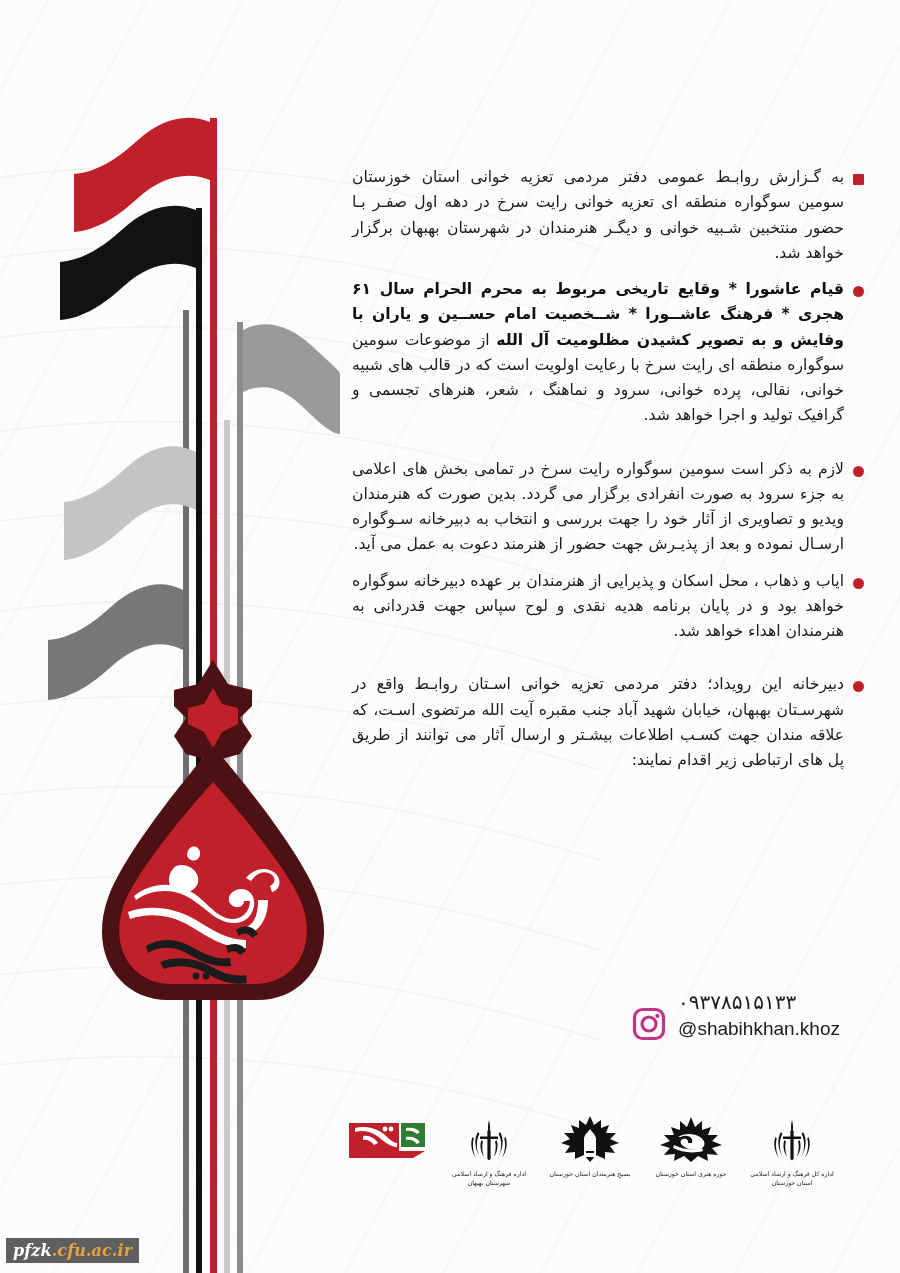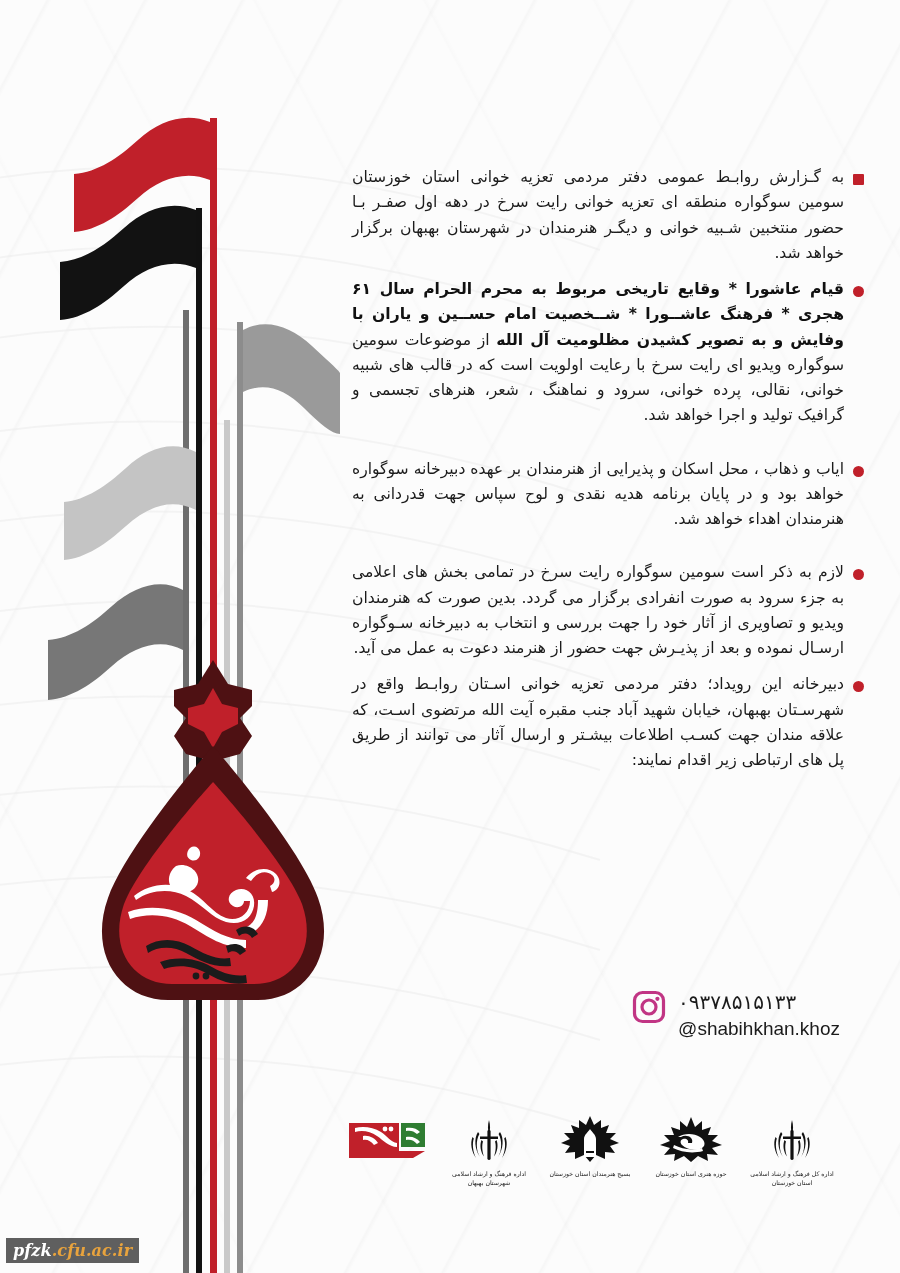--- a/index.html
+++ b/index.html
@@ -121,21 +121,21 @@
   .gap-lg { margin-bottom: 28px; }
 
   
   .contact {
     position: absolute;
     right: 60px;
     top: 990px;
     z-index: 4;
     display: flex;
     flex-direction: row-reverse;
-    align-items: flex-start;
+    align-items: flex-end;
     justify-content: flex-end;
     gap: 12px;
     direction: ltr;
   }
 
   .ig-icon {
     flex: 0 0 auto;
     width: 34px;
     height: 34px;
   }
@@ -375,31 +375,31 @@
 
   <div class="content">
 
     <div class="para">
       <span class="bullet square"></span>
       <p class="ptext">به گـزارش روابـط عمومی دفتر مردمی تعزیه خوانی استان خوزستان سومین سوگواره منطقه ای تعزیه خوانی رایت سرخ در دهه اول صفـر بـا حضور منتخبین شـبیه خوانی و دیگـر هنرمندان در شهرستان بهبهان برگزار خواهد شد.</p>
     </div>
 
     <div class="para gap-lg">
       <span class="bullet"></span>
-      <p class="ptext"><span class="bold">قیام عاشورا * وقایع تاریخی مربوط به محرم الحرام سال ۶۱ هجری * فرهنگ عاشــورا * شــخصیت امام حســین و یاران با وفایش و به تصویر کشیدن مظلومیت آل الله</span><span> از موضوعات سومین سوگواره ویدیو ای رایت سرخ با رعایت اولویت است که در قالب های شبیه خوانی، نقالی، پرده خوانی، سرود و نماهنگ ، شعر، هنرهای تجسمی و گرافیک تولید و اجرا خواهد شد.</span></p>
+      <p class="ptext"><span class="bold">قیام عاشورا * وقایع تاریخی مربوط به محرم الحرام سال ۶۱ هجری * فرهنگ عاشــورا * شــخصیت امام حســین و یاران با وفایش و به تصویر کشیدن مظلومیت آل الله</span><span> از موضوعات سومین سوگواره منطقه ای رایت سرخ با رعایت اولویت است که در قالب های شبیه خوانی، نقالی، پرده خوانی، سرود و نماهنگ ، شعر، هنرهای تجسمی و گرافیک تولید و اجرا خواهد شد.</span></p>
+    </div>
+
+    <div class="para">
+      <span class="bullet"></span>
+      <p class="ptext">لازم به ذکر است سومین سوگواره رایت سرخ در تمامی بخش های اعلامی به جزء سرود به صورت انفرادی برگزار می گردد. بدین صورت که هنرمندان ویدیو و تصاویری از آثار خود را جهت بررسی و انتخاب به دبیرخانه سـوگواره ارسـال نموده و بعد از پذیـرش جهت حضور از هنرمند دعوت به عمل می آید.</p>
     </div>
 
     <div class="para gap-lg">
       <span class="bullet"></span>
       <p class="ptext">ایاب و ذهاب ، محل اسکان و پذیرایی از هنرمندان بر عهده دبیرخانه سوگواره خواهد بود و در پایان برنامه هدیه نقدی و لوح سپاس جهت قدردانی به هنرمندان اهداء خواهد شد.</p>
-    </div>
-
-    <div class="para">
-      <span class="bullet"></span>
-      <p class="ptext">لازم به ذکر است سومین سوگواره رایت سرخ در تمامی بخش های اعلامی به جزء سرود به صورت انفرادی برگزار می گردد. بدین صورت که هنرمندان ویدیو و تصاویری از آثار خود را جهت بررسی و انتخاب به دبیرخانه سـوگواره ارسـال نموده و بعد از پذیـرش جهت حضور از هنرمند دعوت به عمل می آید.</p>
     </div>
 
 
     <div class="para">
       <span class="bullet"></span>
       <p class="ptext">دبیرخانه این رویداد؛ دفتر مردمی تعزیه خوانی اسـتان روابـط واقع در شهرسـتان بهبهان، خیابان شهید آباد جنب مقبره آیت الله مرتضوی اسـت، که علاقه مندان جهت کسـب اطلاعات بیشـتر و ارسال آثار می توانند از طریق پل های ارتباطی زیر اقدام نمایند:</p>
     </div>
 
   </div>
 

